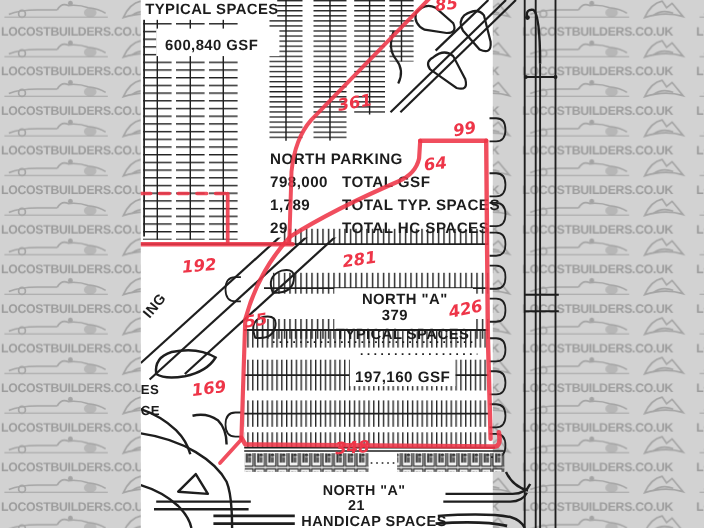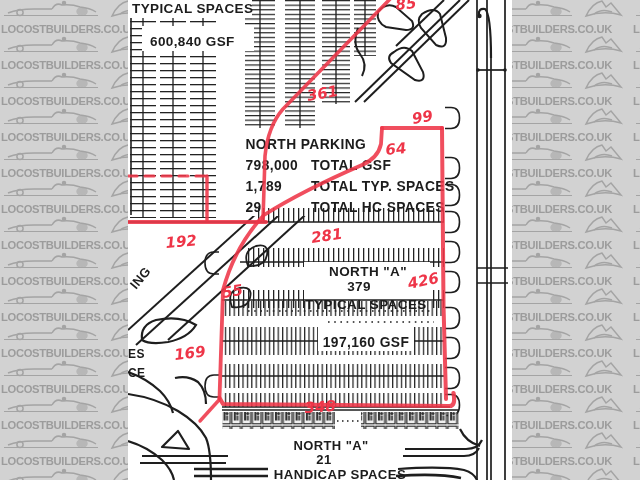--- a/index.html
+++ b/index.html
@@ -1,19 +1,19 @@
 <!DOCTYPE html>
 <html><head>
 <meta charset="utf-8">
 <style>
   html,body{margin:0;padding:0;}
   body{width:640px;height:480px;position:relative;overflow:hidden;background:#d2d2d2;
        font-family:"Liberation Sans",sans-serif;}
   #wm{position:absolute;left:0;top:0;z-index:1;}
-  #sheet{position:absolute;left:128px;top:0;width:384px;height:480px;background:#ffffff;z-index:2;}
+  #sheet{position:absolute;left:128px;top:0;width:320px;height:480px;background:#ffffff;z-index:2;}
   svg text{user-select:none;}
   .dt{font-family:"Liberation Sans",sans-serif;font-weight:700;fill:#1c1c1c;letter-spacing:.4px;}
   .dt-mid{text-anchor:middle;}
   .ra{font-family:"DejaVu Sans",sans-serif;font-style:italic;font-weight:700;fill:#ee3548;font-size:15px;}
   .wmtxt{font-family:"Liberation Sans",sans-serif;font-weight:700;fill:#9c9c9c;font-size:11.2px;letter-spacing:-0.3px;}
   .ink{stroke:#1e1e1e;fill:none;}
   .red{stroke:#ee3548;fill:none;stroke-linecap:round;stroke-linejoin:round;opacity:.88;}
 </style>
 </head>
 <body>

